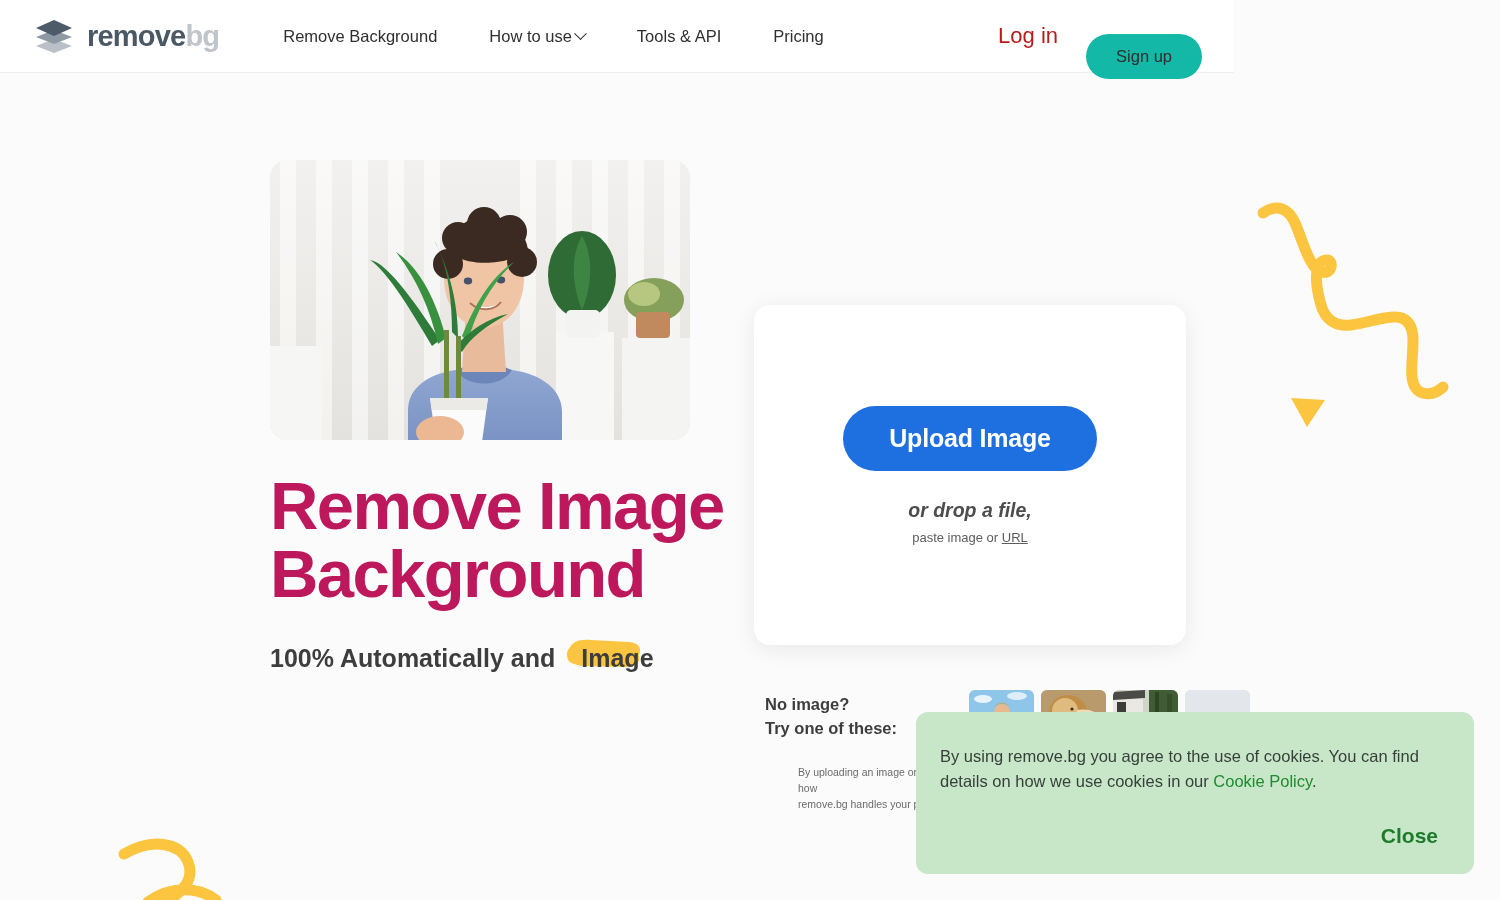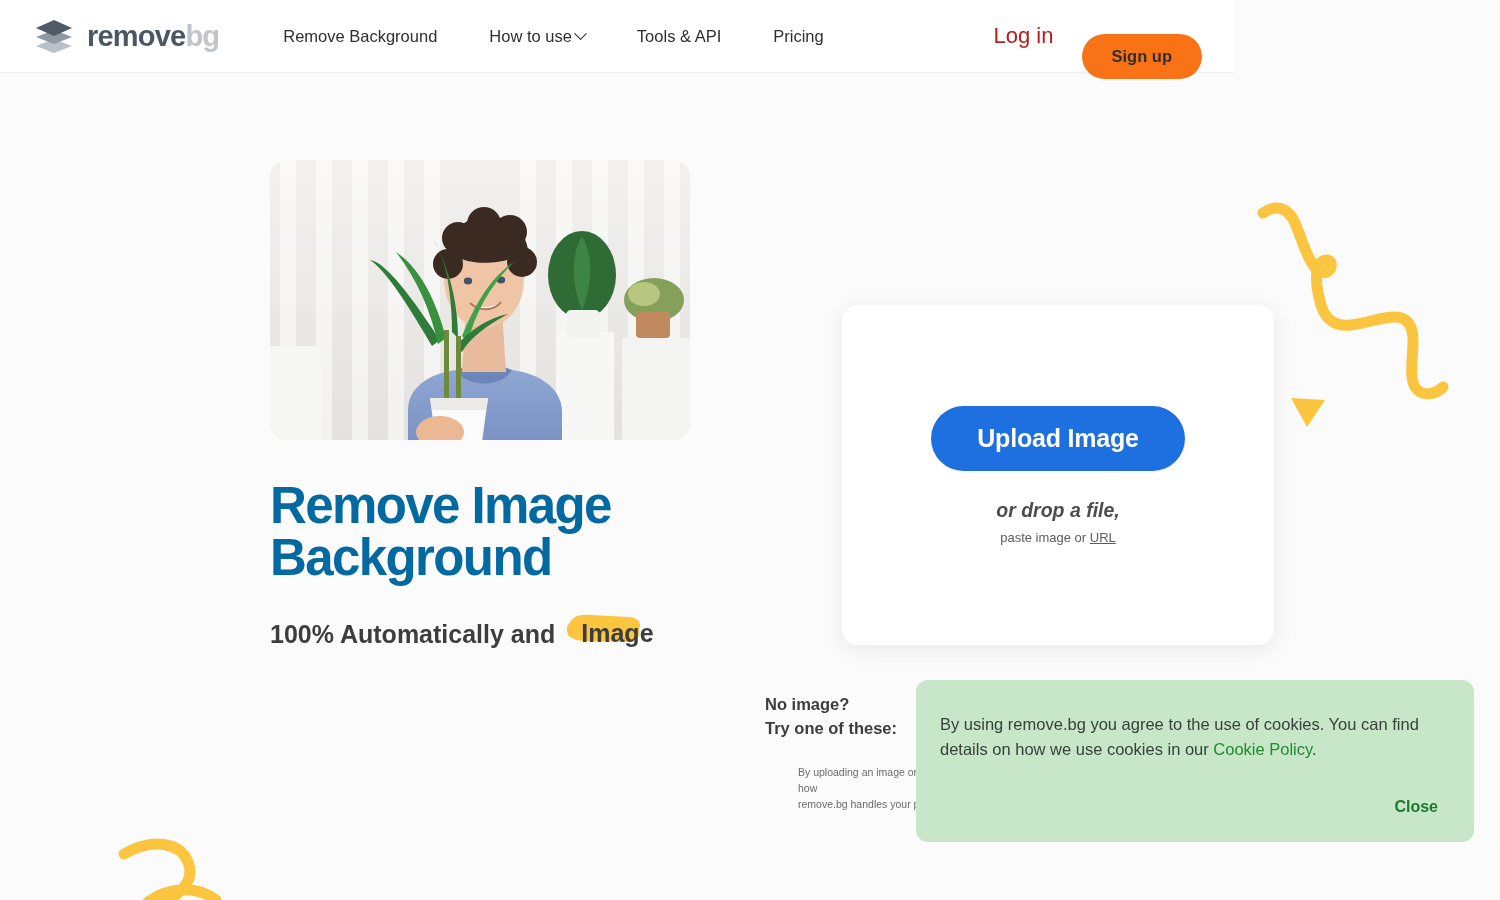--- a/index.html
+++ b/index.html
@@ -79,23 +79,23 @@
     gap: 10px;
   }
   .login-link {
     font-size: 22px;
     color: #b91c1c;
     padding: 10px 18px;
     cursor: pointer;
   }
   .signup-btn {
     font-size: 16.5px;
-    font-weight: bold;
+    font-weight: normal;
     color: #2f2f2f;
-    background: #f97316;
+    background: #14b8a6;
     border: none;
     border-radius: 100px;
     padding: 13px 30px;
     cursor: pointer;
     font-family: inherit;
     margin-top: 40px;
   }
 
   
   .hero-left {
@@ -109,26 +109,26 @@
     width: 420px;
     height: 280px;
     border-radius: 18px;
     overflow: hidden;
     position: relative;
     background: #e9e9ea;
   }
   .hero-photo svg { display: block; width: 420px; height: 280px; }
 
   .hero-title {
-    margin-top: 40px;
-    font-size: 51px;
+    margin-top: 32px;
+    font-size: 67px;
     line-height: 1.02;
     font-weight: bold;
     letter-spacing: -1.6px;
-    color: #0369a1;
+    color: #be185d;
   }
 
   .hero-sub {
     margin-top: 32px;
     font-size: 25px;
     font-weight: bold;
     color: #3d3d3d;
     display: flex;
     align-items: center;
     white-space: nowrap;
@@ -143,21 +143,21 @@
     position: absolute;
     left: 0; top: -5px;
     width: 78px; height: 38px;
     z-index: 0;
   }
   .free-wrap span { position: relative; z-index: 1; }
 
   
   .upload-card {
     position: absolute;
-    left: 842px;
+    left: 754px;
     top: 305px;
     width: 432px;
     height: 340px;
     background: #ffffff;
     border-radius: 16px;
     box-shadow: 0 4px 22px rgba(0,0,0,0.08);
     display: flex;
     flex-direction: column;
     align-items: center;
     justify-content: center;
@@ -255,21 +255,21 @@
     width: 170px;
     height: 80px;
     z-index: 1;
     pointer-events: none;
   }
 
   
   .cookie {
     position: absolute;
     left: 916px;
-    top: 680px;
+    top: 712px;
     width: 558px;
     height: 162px;
     background: #c7e7c8;
     border-radius: 12px;
     padding: 32px 30px 22px 24px;
     z-index: 30;
   }
   .cookie-text {
     font-size: 16.5px;
     line-height: 1.5;
@@ -277,21 +277,21 @@
   }
   .cookie-text a {
     color: #1f8a2e;
     text-decoration: none;
     cursor: pointer;
   }
   .cookie-close {
     position: absolute;
     right: 28px;
     bottom: 22px;
-    font-size: 16px;
+    font-size: 21px;
     font-weight: bold;
     color: #1f7a2b;
     background: none;
     border: none;
     cursor: pointer;
     font-family: inherit;
     padding: 4px 8px;
   }
 </style>
 </head>

